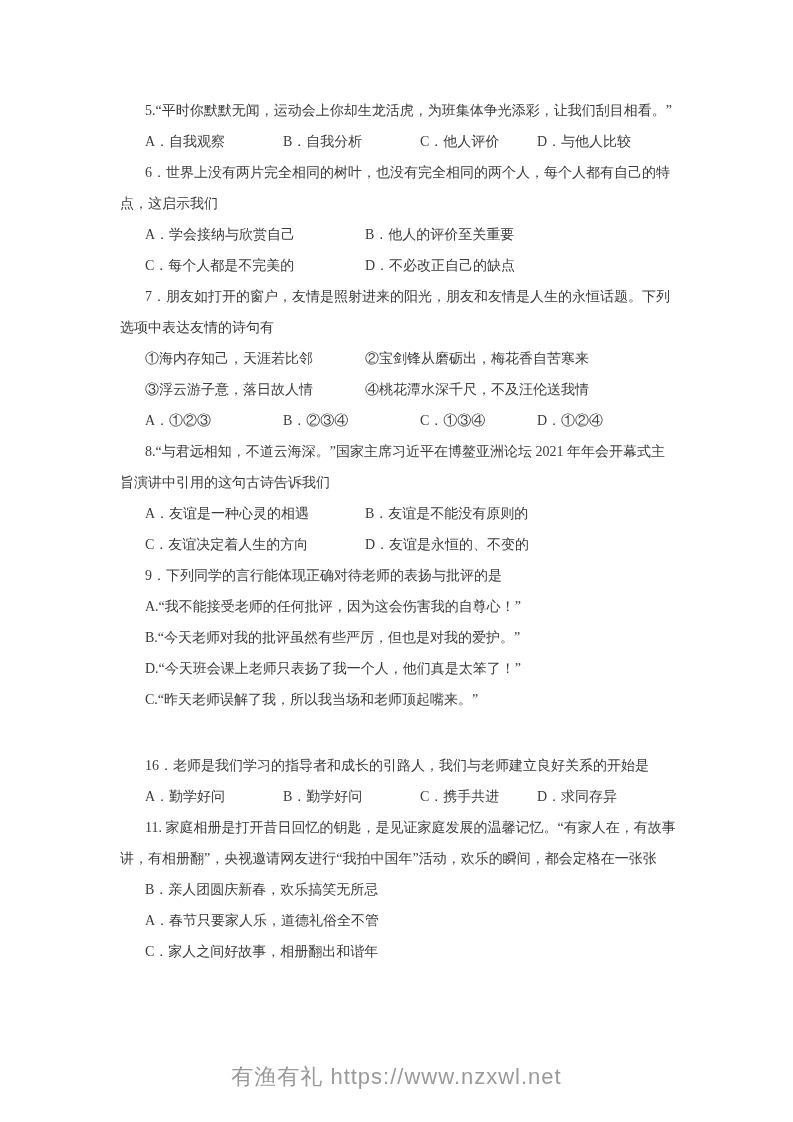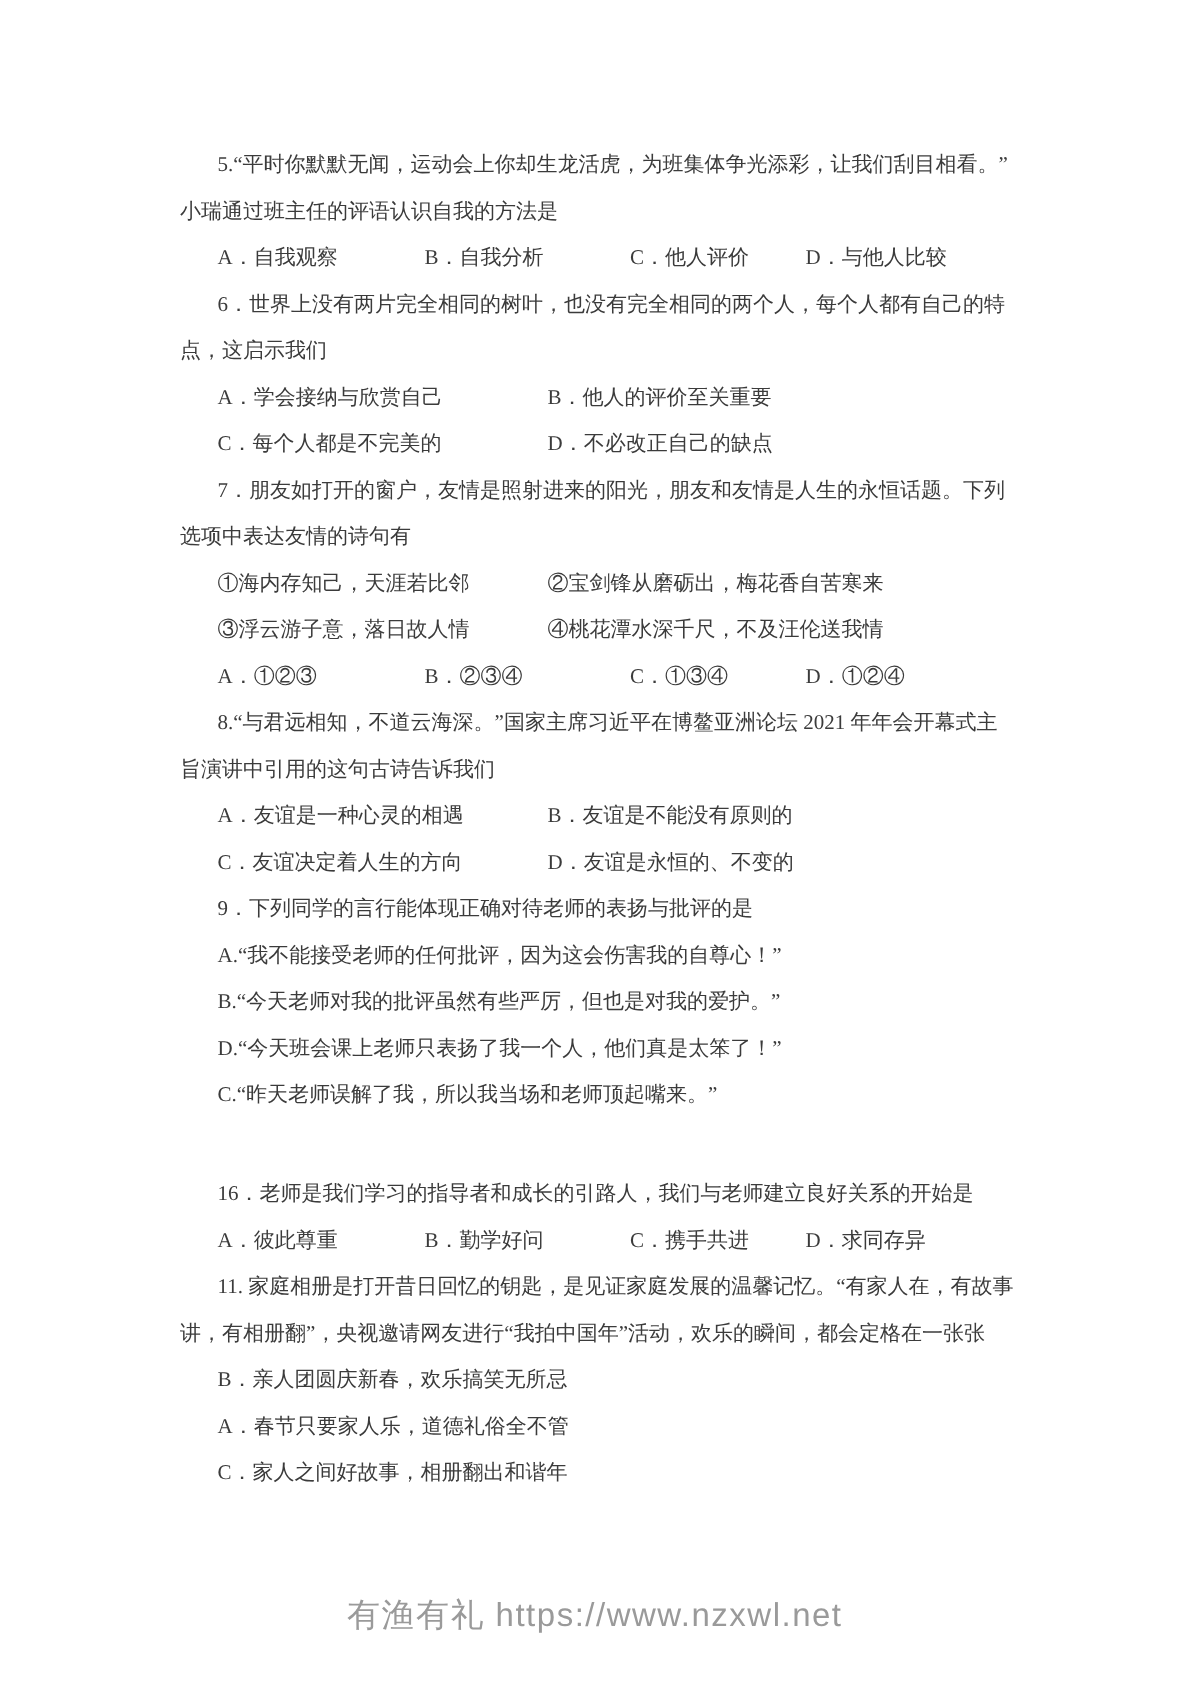--- a/index.html
+++ b/index.html
@@ -48,21 +48,20 @@
   }
 </style>
 </head>
 <body>
 
 <div class="page">
   <div class="content">
 
     <div>
       <div class="line indent">5.“平时你默默无闻，运动会上你却生龙活虎，为班集体争光添彩，让我们刮目相看。”</div>
-      <div class="line">小瑞通过班主任的评语认识自我的方法是</div>
       <div class="line indent row">
         <span class="c4-1">A．自我观察</span>
         <span class="c4-2">B．自我分析</span>
         <span class="c4-3">C．他人评价</span>
         <span class="c4-4">D．与他人比较</span>
       </div>
     </div>
 
     <div>
       <div class="line indent">6．世界上没有两片完全相同的树叶，也没有完全相同的两个人，每个人都有自己的特</div>
@@ -115,21 +114,21 @@
       <div class="line indent">B.“今天老师对我的批评虽然有些严厉，但也是对我的爱护。”</div>
       <div class="line indent">D.“今天班会课上老师只表扬了我一个人，他们真是太笨了！”</div>
       <div class="line indent">C.“昨天老师误解了我，所以我当场和老师顶起嘴来。”</div>
     </div>
 
     <div class="q-gap"></div>
 
     <div>
       <div class="line indent">16．老师是我们学习的指导者和成长的引路人，我们与老师建立良好关系的开始是</div>
       <div class="line indent row">
-        <span class="c4-1">A．彼此尊重</span>
+        <span class="c4-1">A．勤学好问</span>
         <span class="c4-2">B．勤学好问</span>
         <span class="c4-3">C．携手共进</span>
         <span class="c4-4">D．求同存异</span>
       </div>
     </div>
 
     <div>
       <div class="line indent">11. 家庭相册是打开昔日回忆的钥匙，是见证家庭发展的温馨记忆。“有家人在，有故事</div>
       <div class="line">讲，有相册翻”，央视邀请网友进行“我拍中国年”活动，欢乐的瞬间，都会定格在一张张</div>
       <div class="line indent">B．亲人团圆庆新春，欢乐搞笑无所忌</div>

